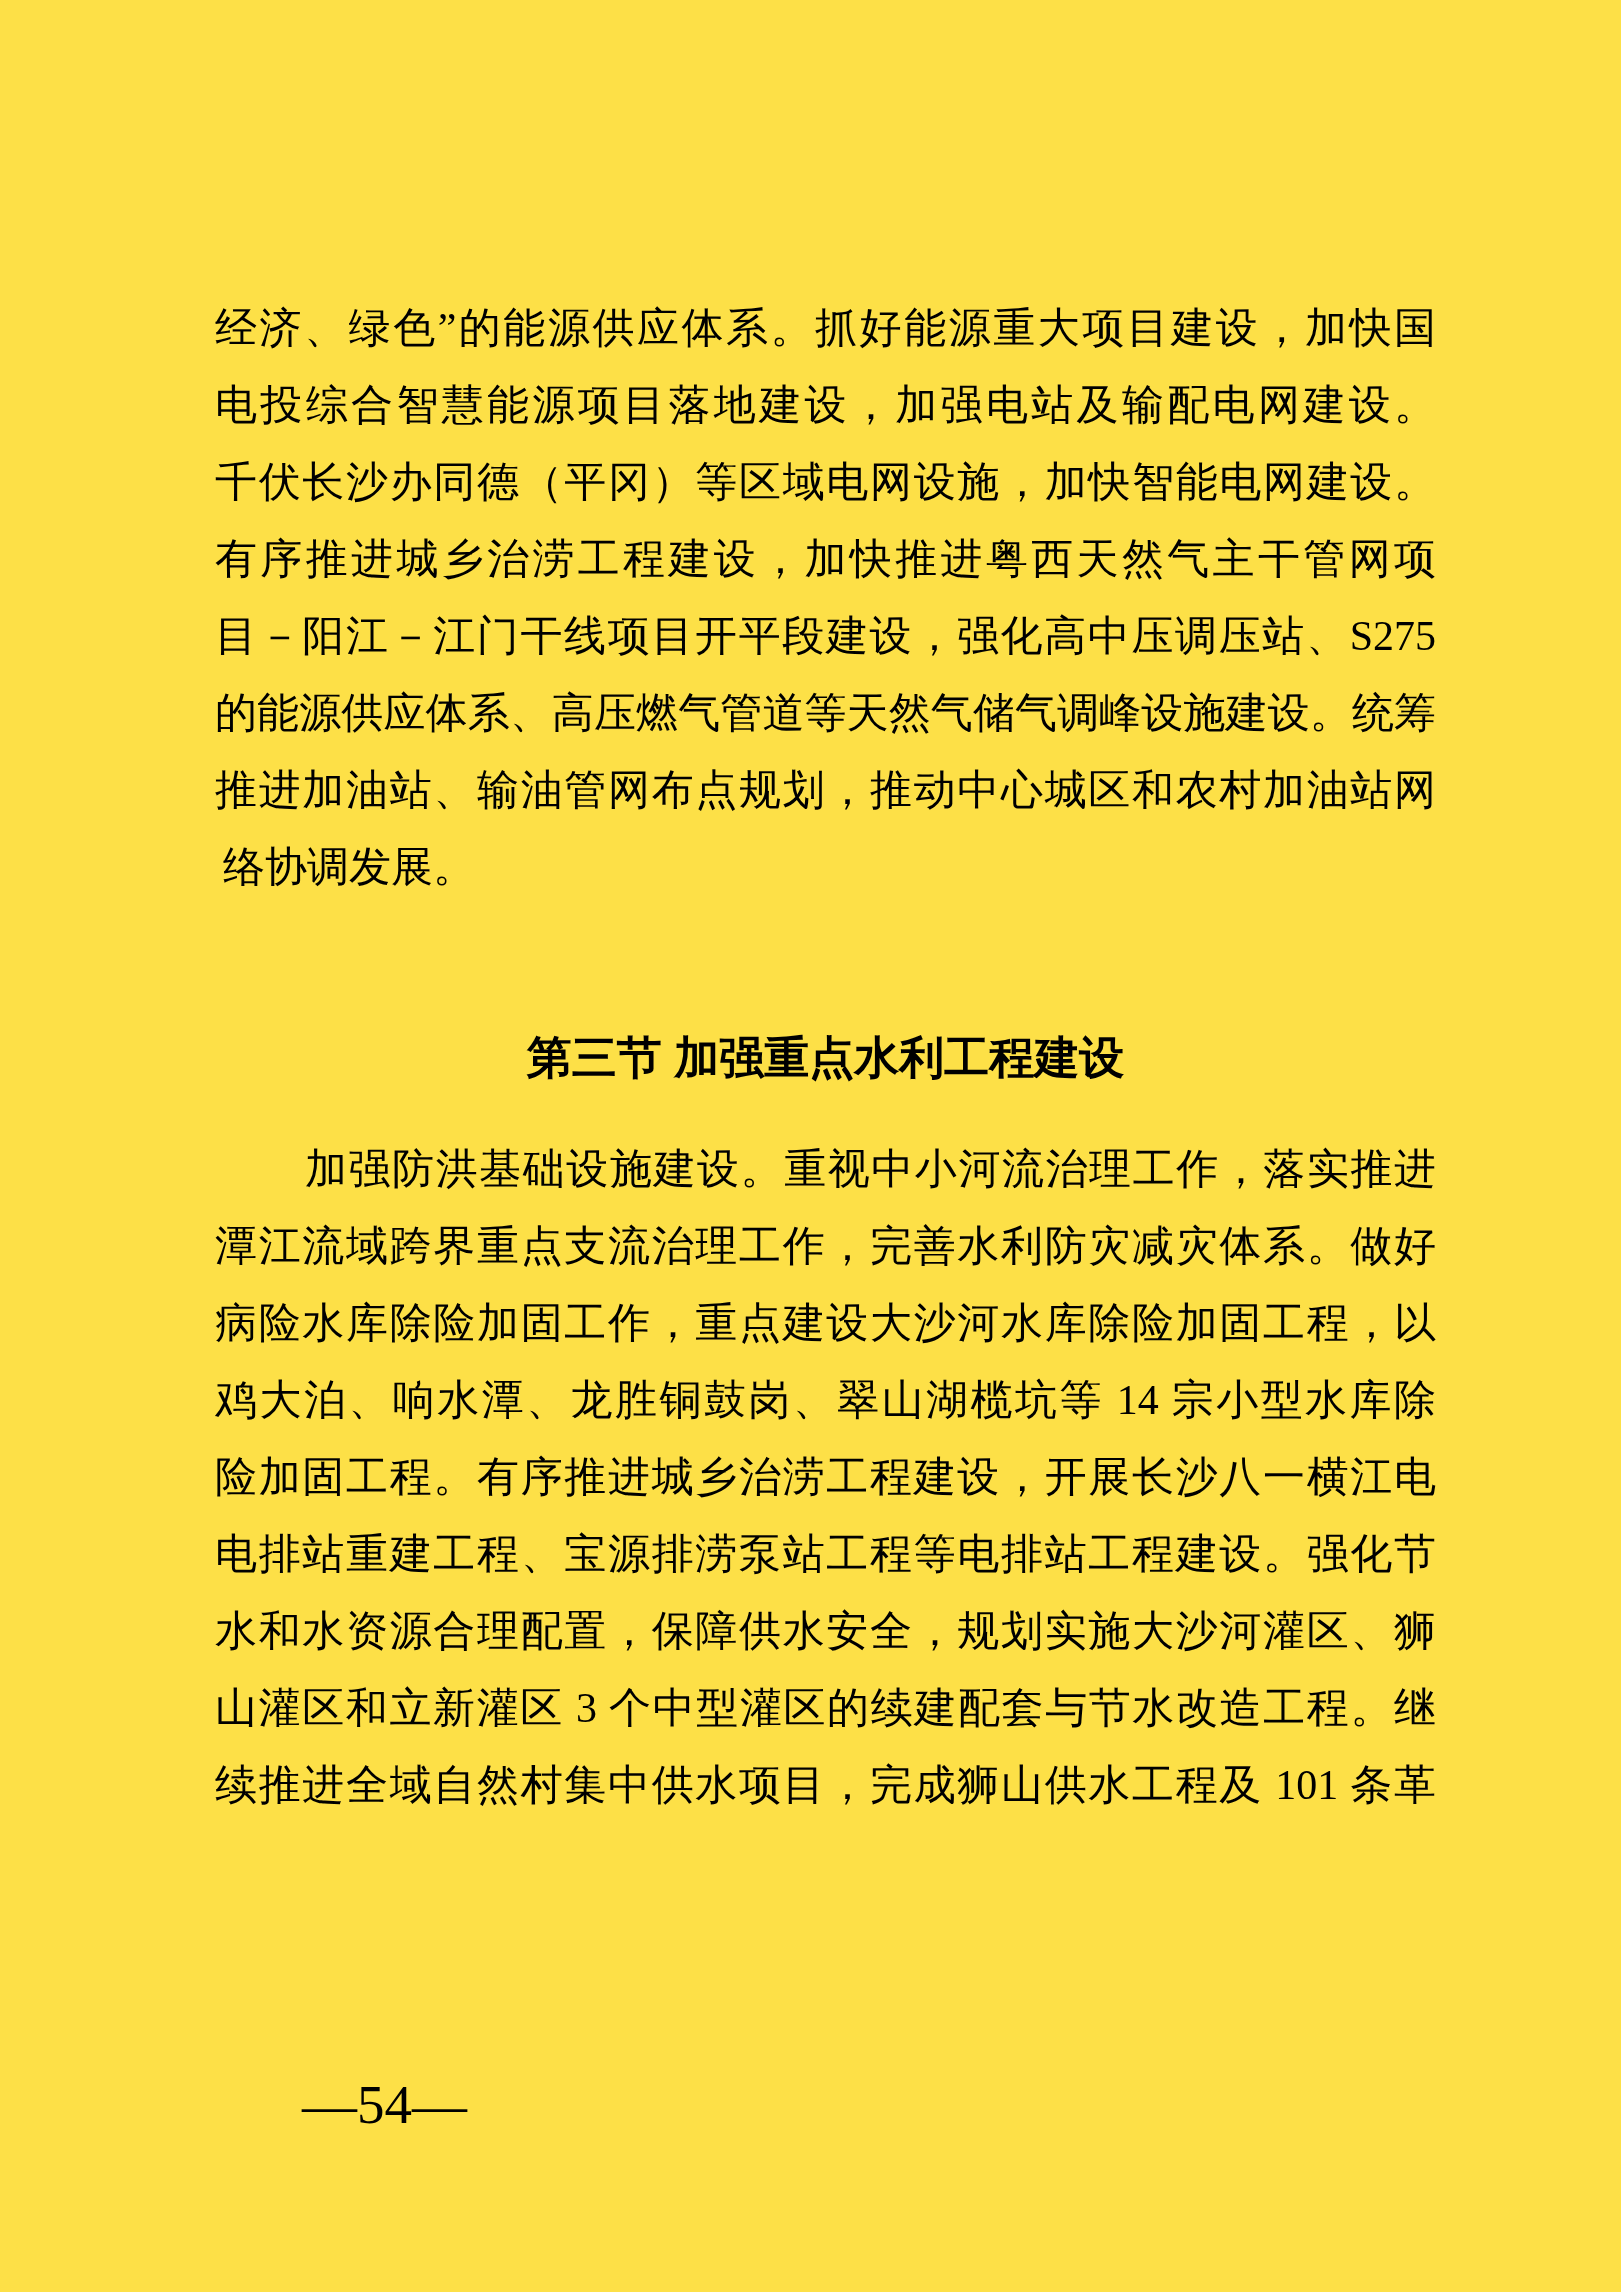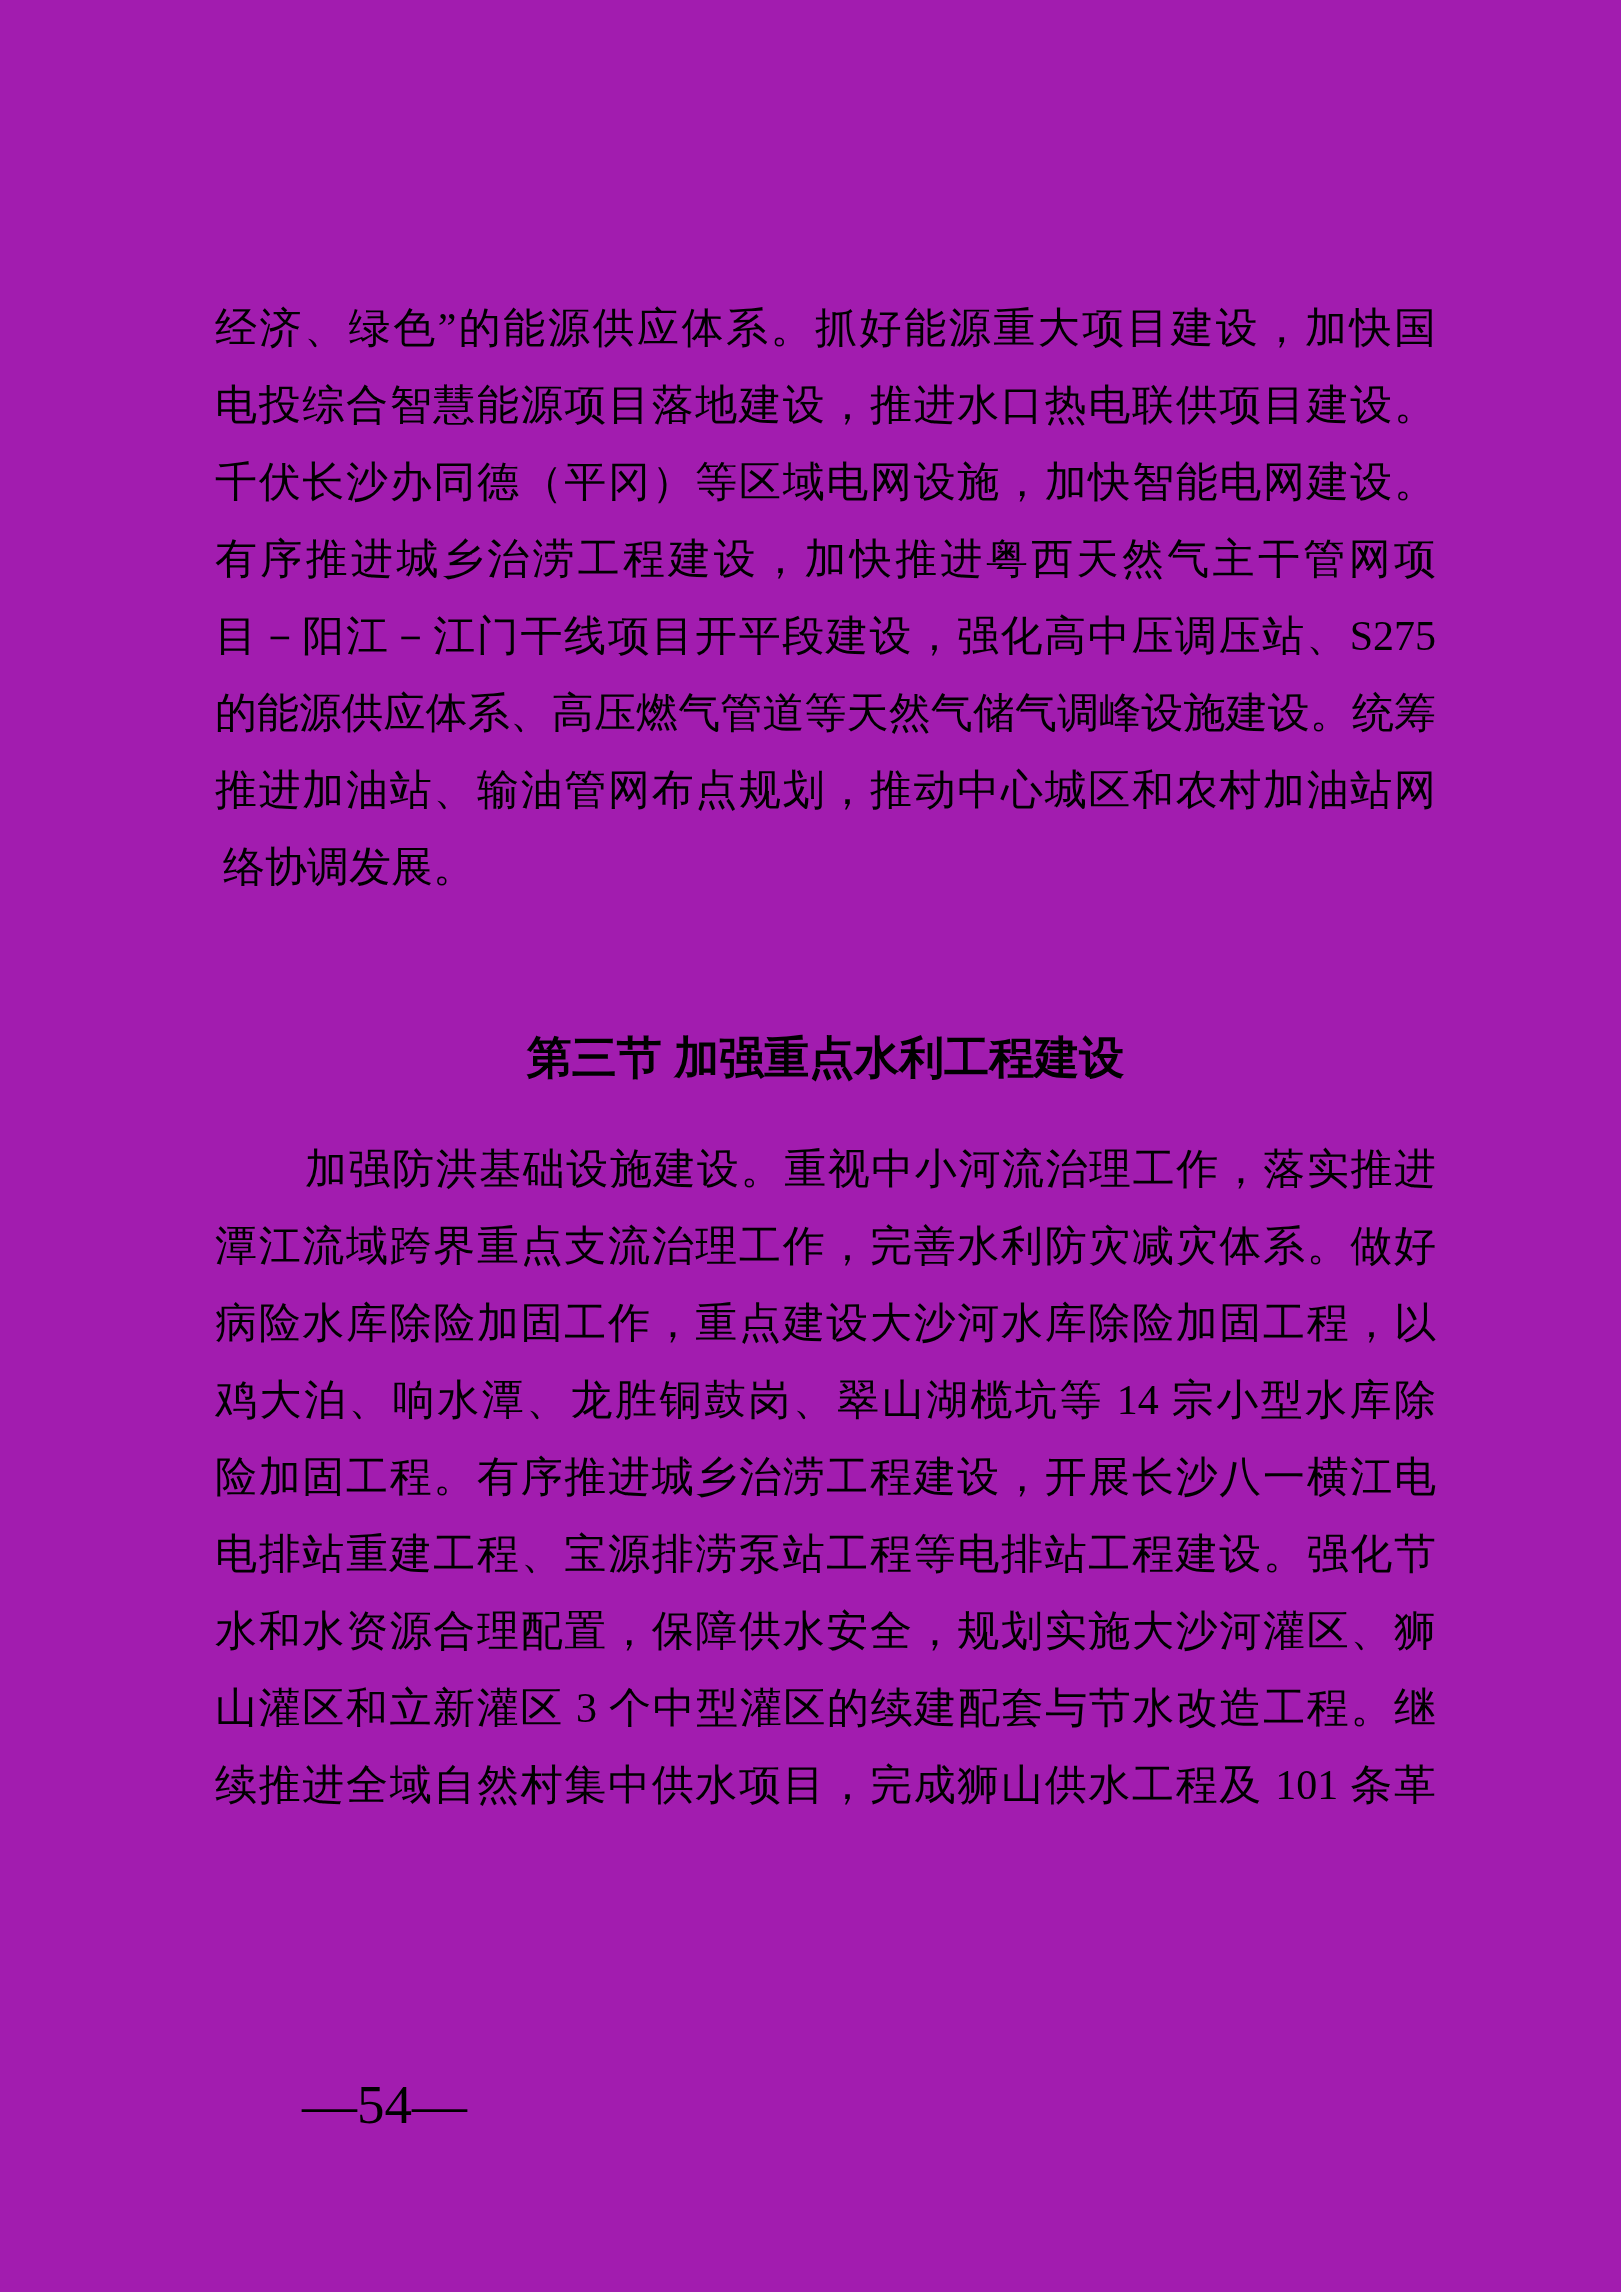--- a/index.html
+++ b/index.html
@@ -4,21 +4,21 @@
 <style>
   html, body {
     margin: 0;
     padding: 0;
     background: #ffffff;
   }
   .page {
     position: relative;
     width: 1621px;
     height: 2293px;
-    background: #a21caf;
+    background: #fde047;
     overflow: hidden;
     font-family: "Liberation Serif", "DejaVu Serif", serif;
     color: #000000;
   }
   .para {
     position: absolute;
     left: 215px;
     width: 1221px;
   }
   .para-1 { top: 290px; }
@@ -69,21 +69,21 @@
     color: #000000;
   }
 </style>
 </head>
 <body>
 
 <div class="page">
 
   <div class="para para-1">
     <div class="line just">经济、绿色”的能源供应体系。抓好能源重大项目建设，加快国</div>
-    <div class="line just">电投综合智慧能源项目落地建设，推进水口热电联供项目建设。</div>
+    <div class="line just">电投综合智慧能源项目落地建设，加强电站及输配电网建设。</div>
     <div class="line just">千伏长沙办同德（平冈）等区域电网设施，加快智能电网建设。</div>
     <div class="line just">有序推进城乡治涝工程建设，加快推进粤西天然气主干管网项</div>
     <div class="line just">目－阳江－江门干线项目开平段建设，强化高中压调压站、S275</div>
     <div class="line just">的能源供应体系、高压燃气管道等天然气储气调峰设施建设。统筹</div>
     <div class="line just">推进加油站、输油管网布点规划，推动中心城区和农村加油站网</div>
     <div class="line lastline">络协调发展。</div>
   </div>
 
   <h2 class="section-heading">第三节 加强重点水利工程建设</h2>
 

